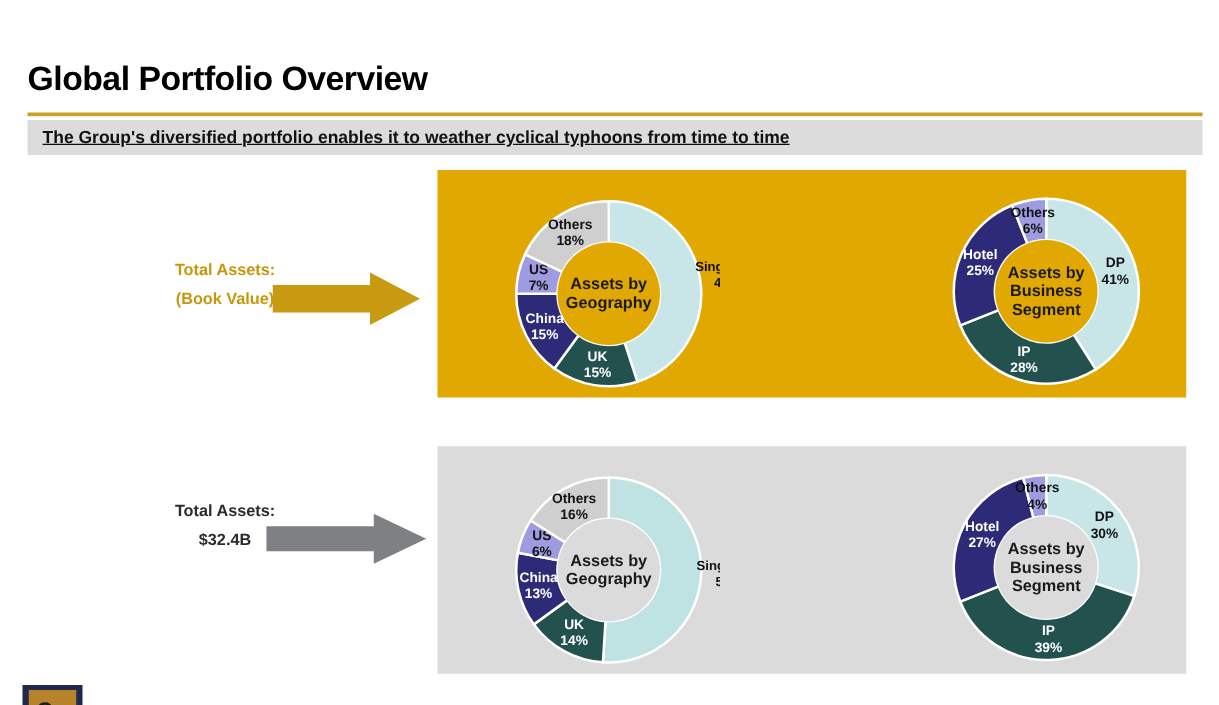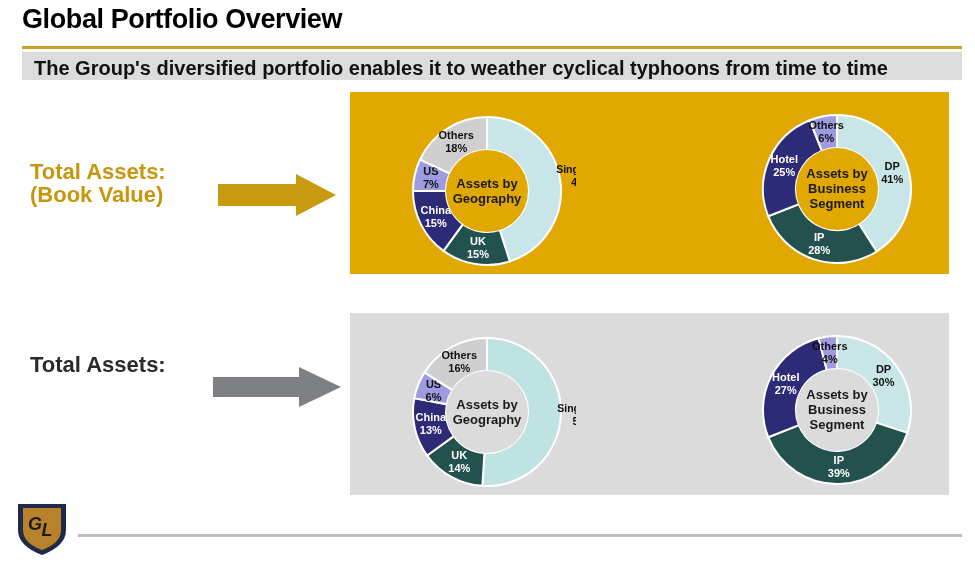--- a/index.html
+++ b/index.html
@@ -11,20 +11,21 @@
     width: 975px;
     height: 564px;
     position: relative;
     font-family: "Liberation Sans", sans-serif;
     overflow: hidden;
   }
   .slide {
     position: absolute;
     inset: 0;
     background: #ffffff;
+    margin-top: 44px;
   }
 
   
   #page-title {
     position: absolute;
     left: 22px;
     top: 4px;
     font-size: 27px;
     font-weight: bold;
     color: #000000;
@@ -44,24 +45,25 @@
     left: 22px;
     top: 52px;
     width: 940px;
     height: 28px;
     background: #DCDCDC;
   }
   #subtitle-text {
     position: absolute;
     left: 34px;
     top: 57px;
-    font-size: 20px;
+    font-size: 14px;
     font-weight: bold;
     color: #111111;
     white-space: nowrap;
+    text-decoration: underline;
   }
 
   
   .panel {
     position: absolute;
     left: 350px;
     width: 599px;
   }
   #panel-book-value {
     top: 92px;
@@ -72,24 +74,25 @@
     top: 313px;
     height: 182px;
     background: #DBDBDB;
   }
 
   
   .assets-block {
     position: absolute;
     left: 30px;
     width: 300px;
-    font-size: 22px;
+    font-size: 13px;
     font-weight: bold;
     line-height: 23px;
     white-space: nowrap;
+    text-align: center;
   }
   #assets-block-book {
     top: 160px;
     color: #C8960C;
   }
   #assets-block-fair {
     top: 353px;
     color: #2B2B2B;
   }
 
@@ -152,20 +155,21 @@
   <div class="panel" id="panel-book-value" style="background: rgb(224, 168, 0);"></div>
   <div class="panel" id="panel-fair-value" style="background: rgb(219, 219, 219);"></div>
 
   <div class="assets-block" id="assets-block-book" style="color: rgb(200, 150, 12);">
     <div>Total Assets:</div>
     <div>(Book Value)</div>
   </div>
 
   <div class="assets-block" id="assets-block-fair" style="color: rgb(43, 43, 43);">
     <div>Total Assets:</div>
+    <div>$32.4B</div>
   </div>
 
   <div class="arrow-wrap" id="arrow-book">
     <svg width="120" height="46" viewBox="0 0 120 46">
       <polygon id="arrow-book-shape" points="0,12 78,12 78,2 118,23 78,44 78,34 0,34" fill="#C89A10"></polygon>
     </svg>
   </div>
   <div class="arrow-wrap" id="arrow-fair">
     <svg width="130" height="46" viewBox="0 0 130 46">
       <polygon id="arrow-fair-shape" points="0,13 86,13 86,3 128,23 86,43 86,33 0,33" fill="#7E8083"></polygon>

